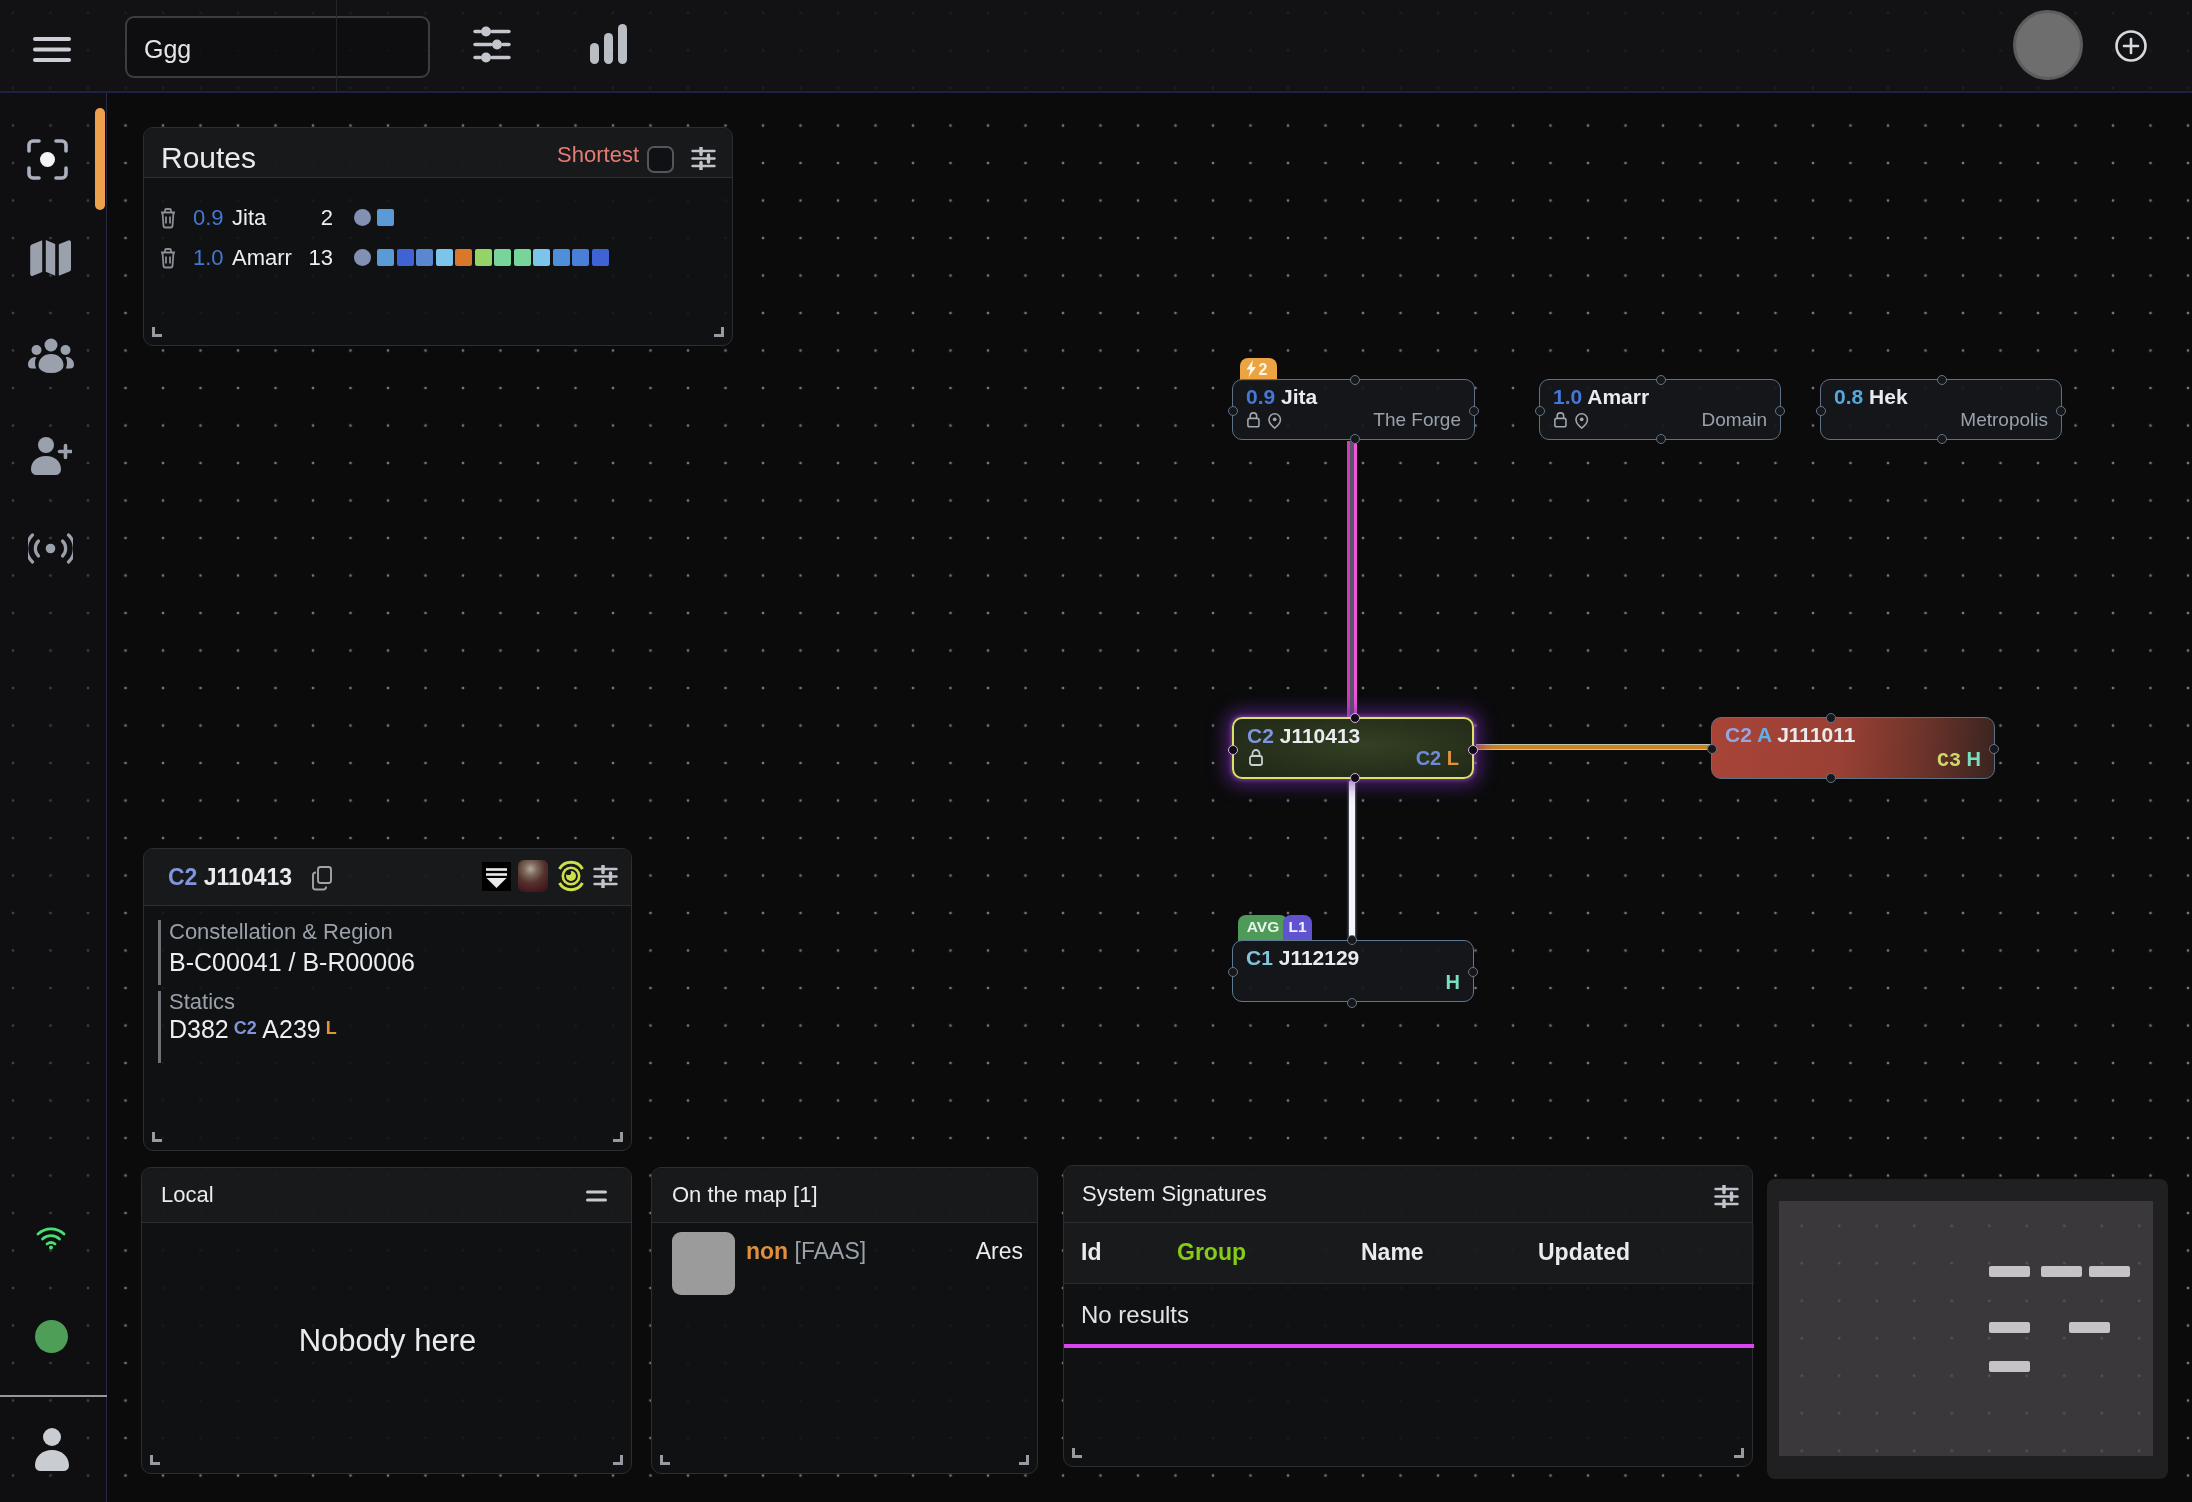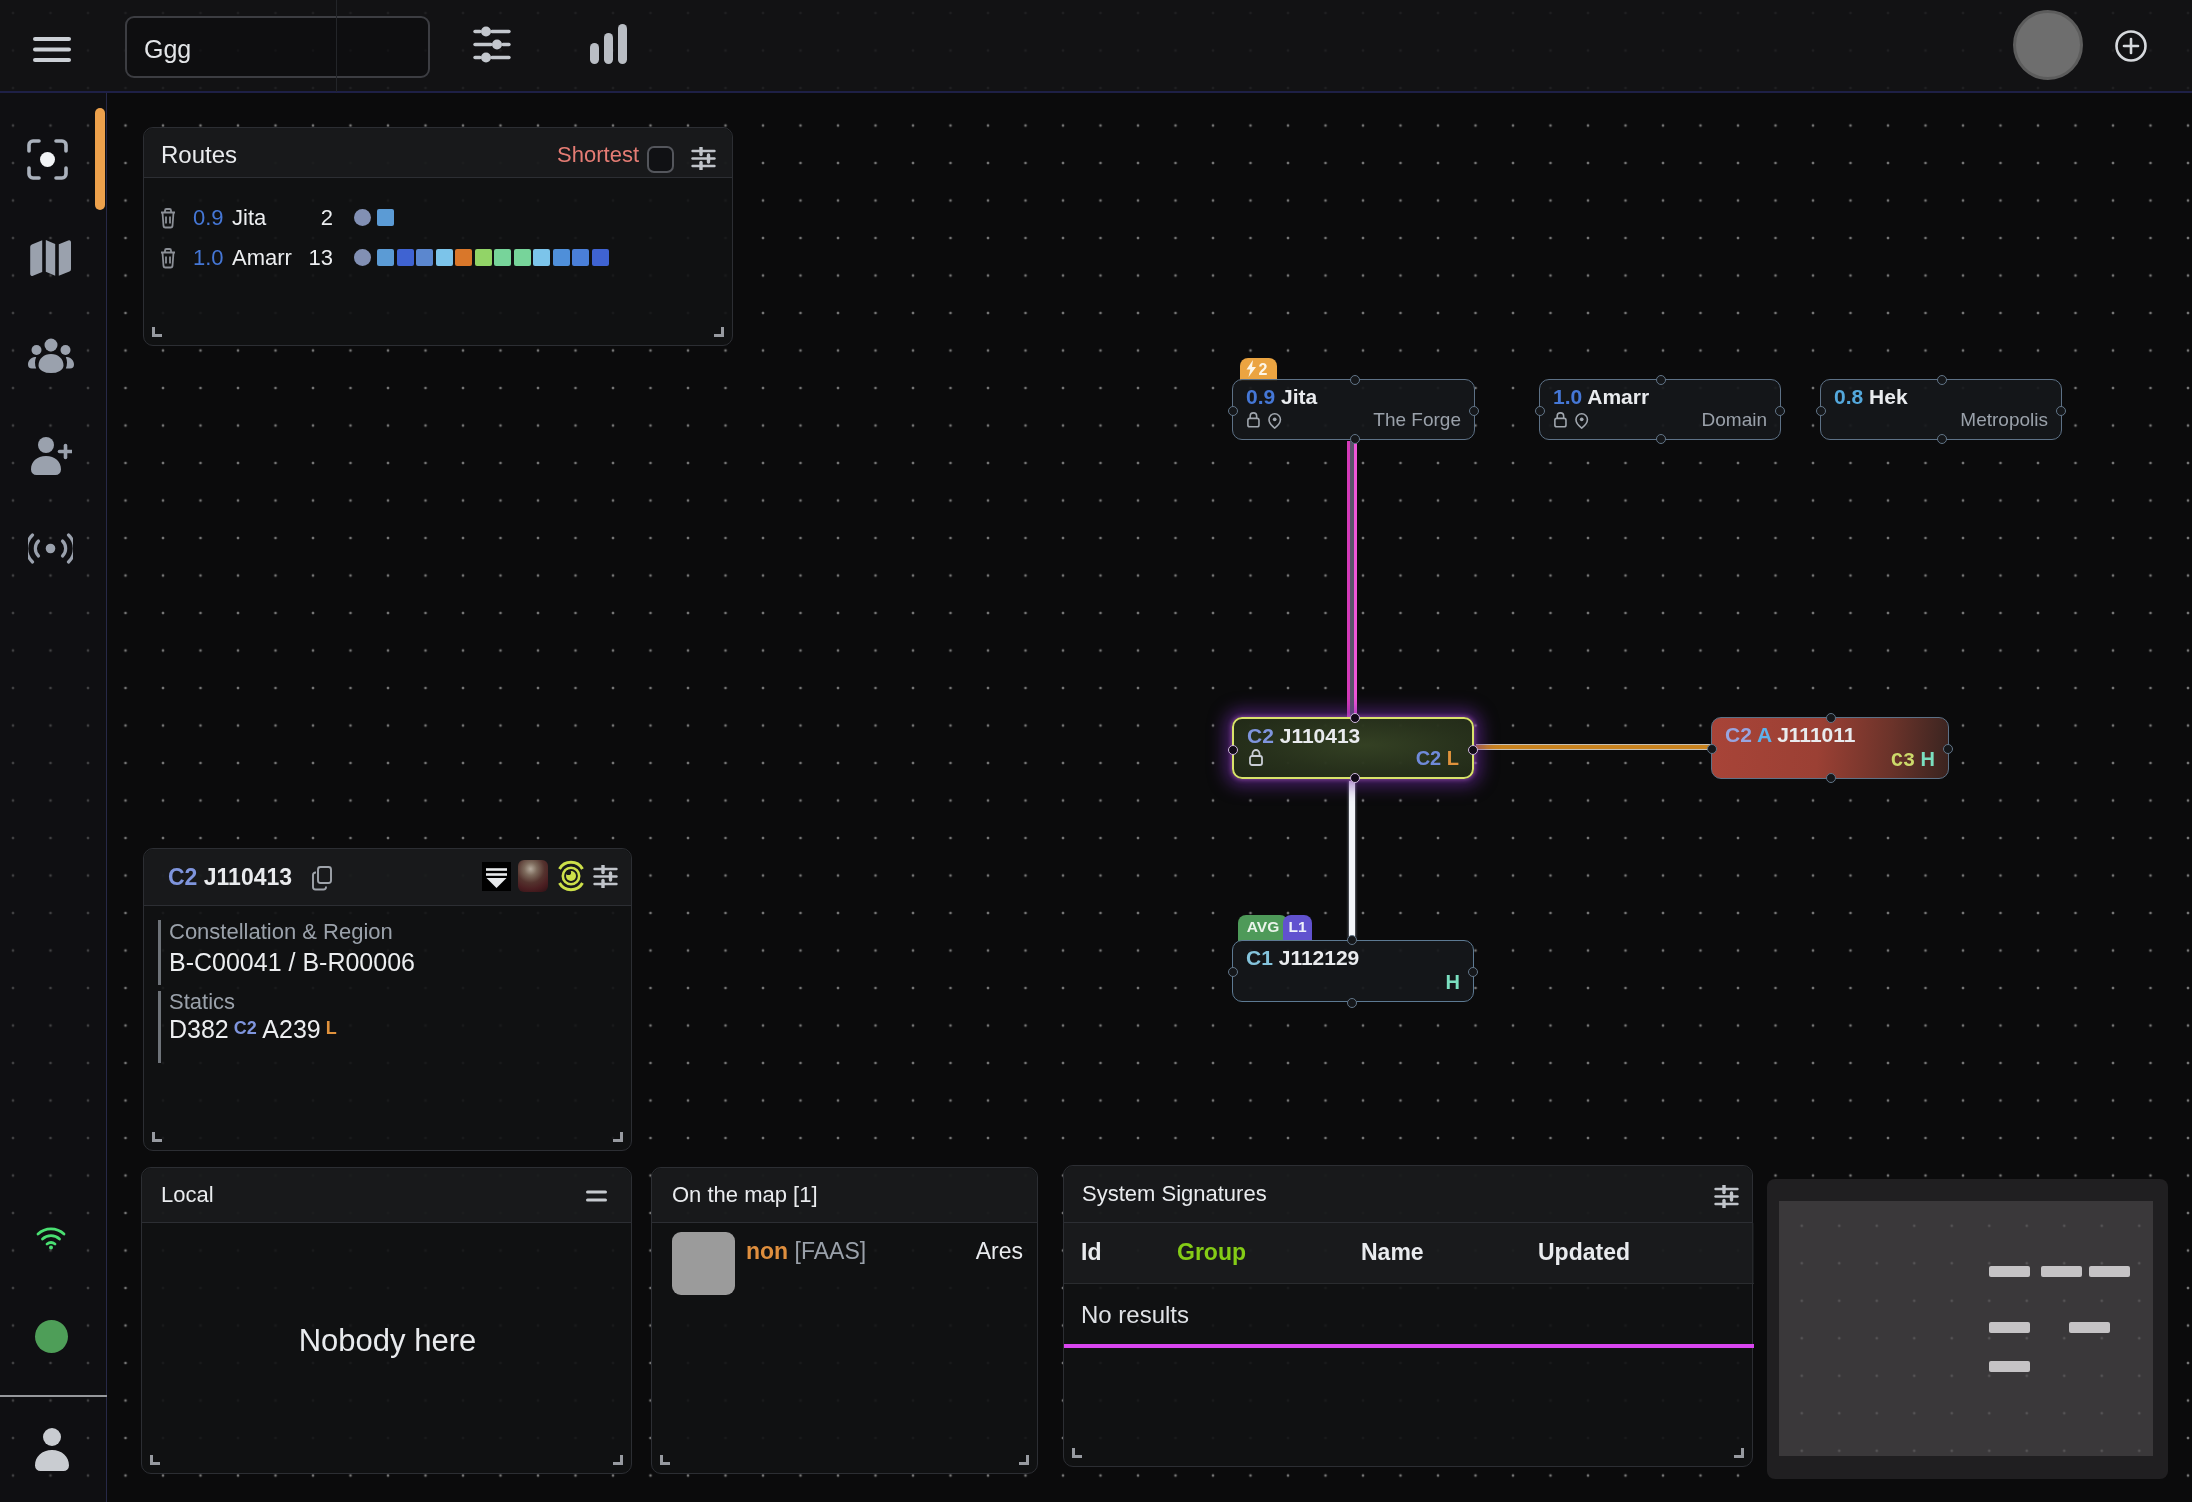--- a/index.html
+++ b/index.html
@@ -109,21 +109,21 @@
           <path d="M5.5 8 V5.5 a3.5 3.5 0 0 1 7 0 V8" fill="none" stroke="#c9cdd4" stroke-width="1.8"></path>
         </svg>
         <div style="position:absolute; right:0; top:0; font-size:20px; font-weight:bold;"><span style="color:#6f8ad9;">C2</span> <span style="color:#e0923c;">L</span></div>
       </div>
       <div class="ndot" style="left:116px; top:-6px; border-color:#d0b9de; background:#120a18;"></div>
       <div class="ndot" style="left:116px; bottom:-6px; border-color:#d0b9de; background:#120a18;"></div>
       <div class="ndot" style="left:-6px; top:26px; border-color:#d0b9de; background:#120a18;"></div>
       <div class="ndot" style="right:-6px; top:26px; border-color:#d0b9de; background:#120a18;"></div>
     </div>
 
-    <div class="node" style="left:1711px; top:717px; width:238px; height:62px; background:linear-gradient(95deg, #a84438 0%, #9b4034 45%, #6b332a 75%, #432722 95%, #3a231f 100%);">
+    <div class="node" style="left:1711px; top:717px; width:284px; height:62px; background:linear-gradient(95deg, #a84438 0%, #9b4034 45%, #6b332a 75%, #432722 95%, #3a231f 100%);">
       <div class="nrow1"><span style="color:#98a5e0;">C2</span> <span style="color:#5fb1ea;">A</span> <span>J111011</span></div>
       <div class="nrow2">
         <div style="position:absolute; right:0; top:0; font-size:20px; font-weight:bold;"><span style="color:#ccd96a;font-family:Liberation Mono, monospace;">C3</span> <span style="color:#7adfc0;">H</span></div>
       </div>
       <div class="ndot" style="left:114px; top:-5px;"></div>
       <div class="ndot" style="left:114px; bottom:-5px;"></div>
       <div class="ndot" style="left:-5px; top:25.5px;"></div>
       <div class="ndot" style="right:-5px; top:25.5px;"></div>
     </div>
 
@@ -138,21 +138,21 @@
       <div class="ndot" style="left:114px; top:-6.5px;"></div>
       <div class="ndot" style="left:114px; bottom:-6.5px;"></div>
       <div class="ndot" style="left:-5px; top:25.5px;"></div>
       <div class="ndot" style="right:-5px; top:25.5px;"></div>
     </div>
   </div>
   <div class="abs" id="panels">
 
     <div class="panel abs" style="left:143px; top:127px; width:590px; height:219px;">
       <div class="phead" style="height:50px;"></div>
-      <div class="ptitle" style="left:17px; top:13px; font-size:24px;">Routes</div>
+      <div class="ptitle" style="left:17px; top:13px; font-size:30px;">Routes</div>
       <div class="abs" style="right:93px; top:14px; font-size:22px; color:#e57c74;">Shortest</div>
       <div class="abs" style="right:58px; top:18px; width:27px; height:27px; border:2.5px solid #54565c; border-radius:7px; background:#101114;"></div>
       <svg class="abs" style="right:16px; top:19px;" width="25" height="23" viewBox="0 0 25 23">
         <g stroke="#c0c4ca" stroke-width="2.4" stroke-linecap="round">
           <line x1="1.5" y1="4" x2="23.5" y2="4"></line>
             <line x1="1.5" y1="11.5" x2="23.5" y2="11.5"></line>
             <line x1="1.5" y1="19" x2="23.5" y2="19"></line>
         </g>
         <g stroke="#c0c4ca" stroke-width="3.4" stroke-linecap="round">
           <line x1="10" y1="0.5" x2="10" y2="7.5"></line>

